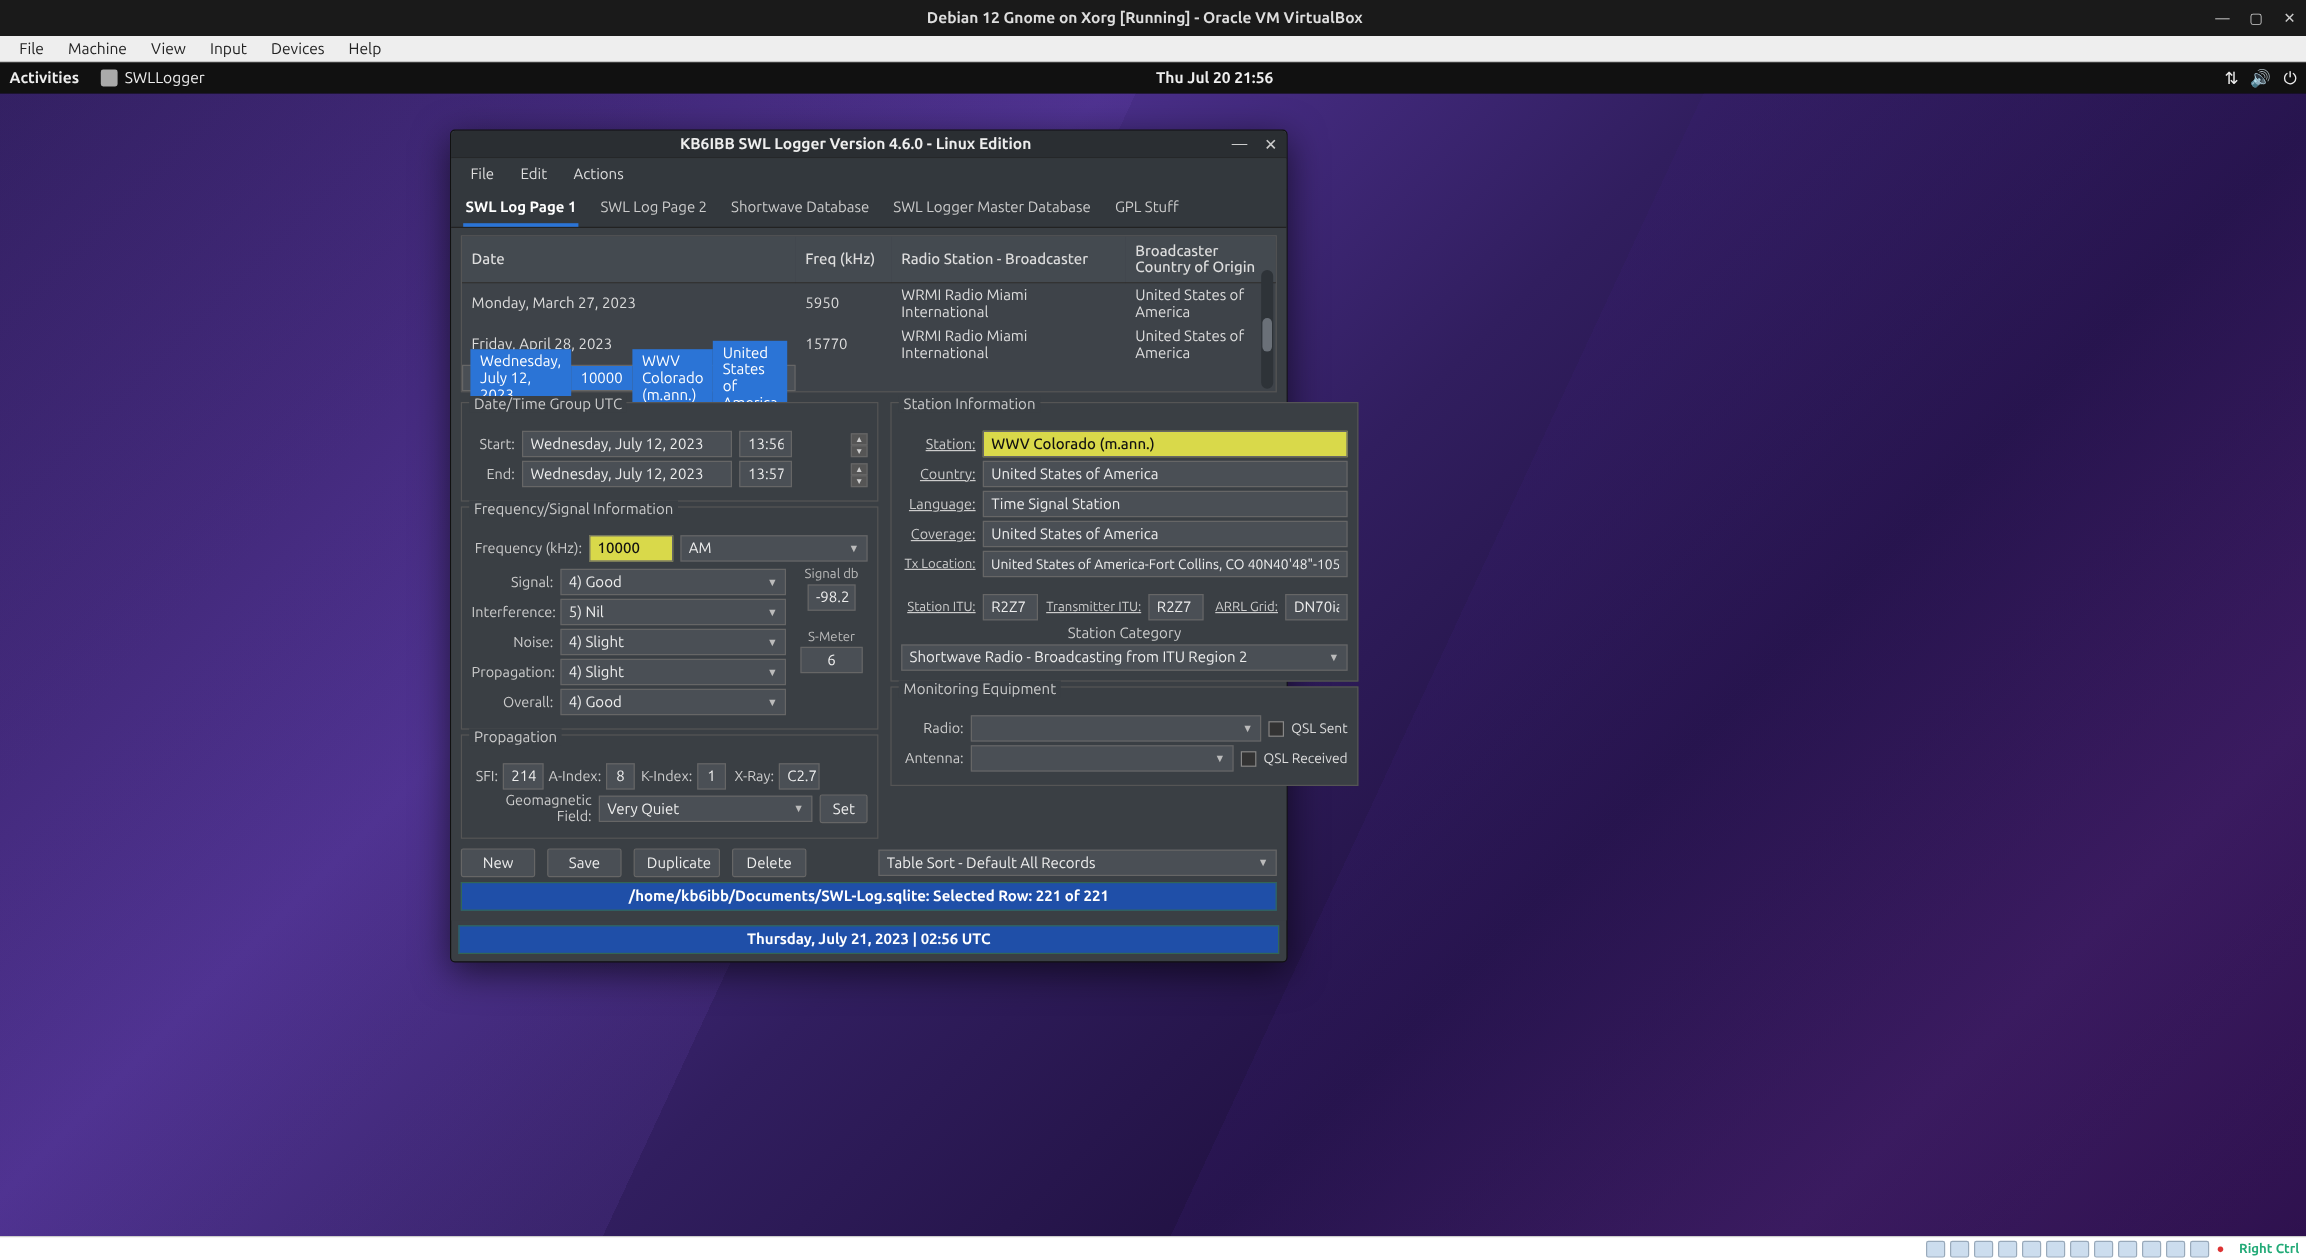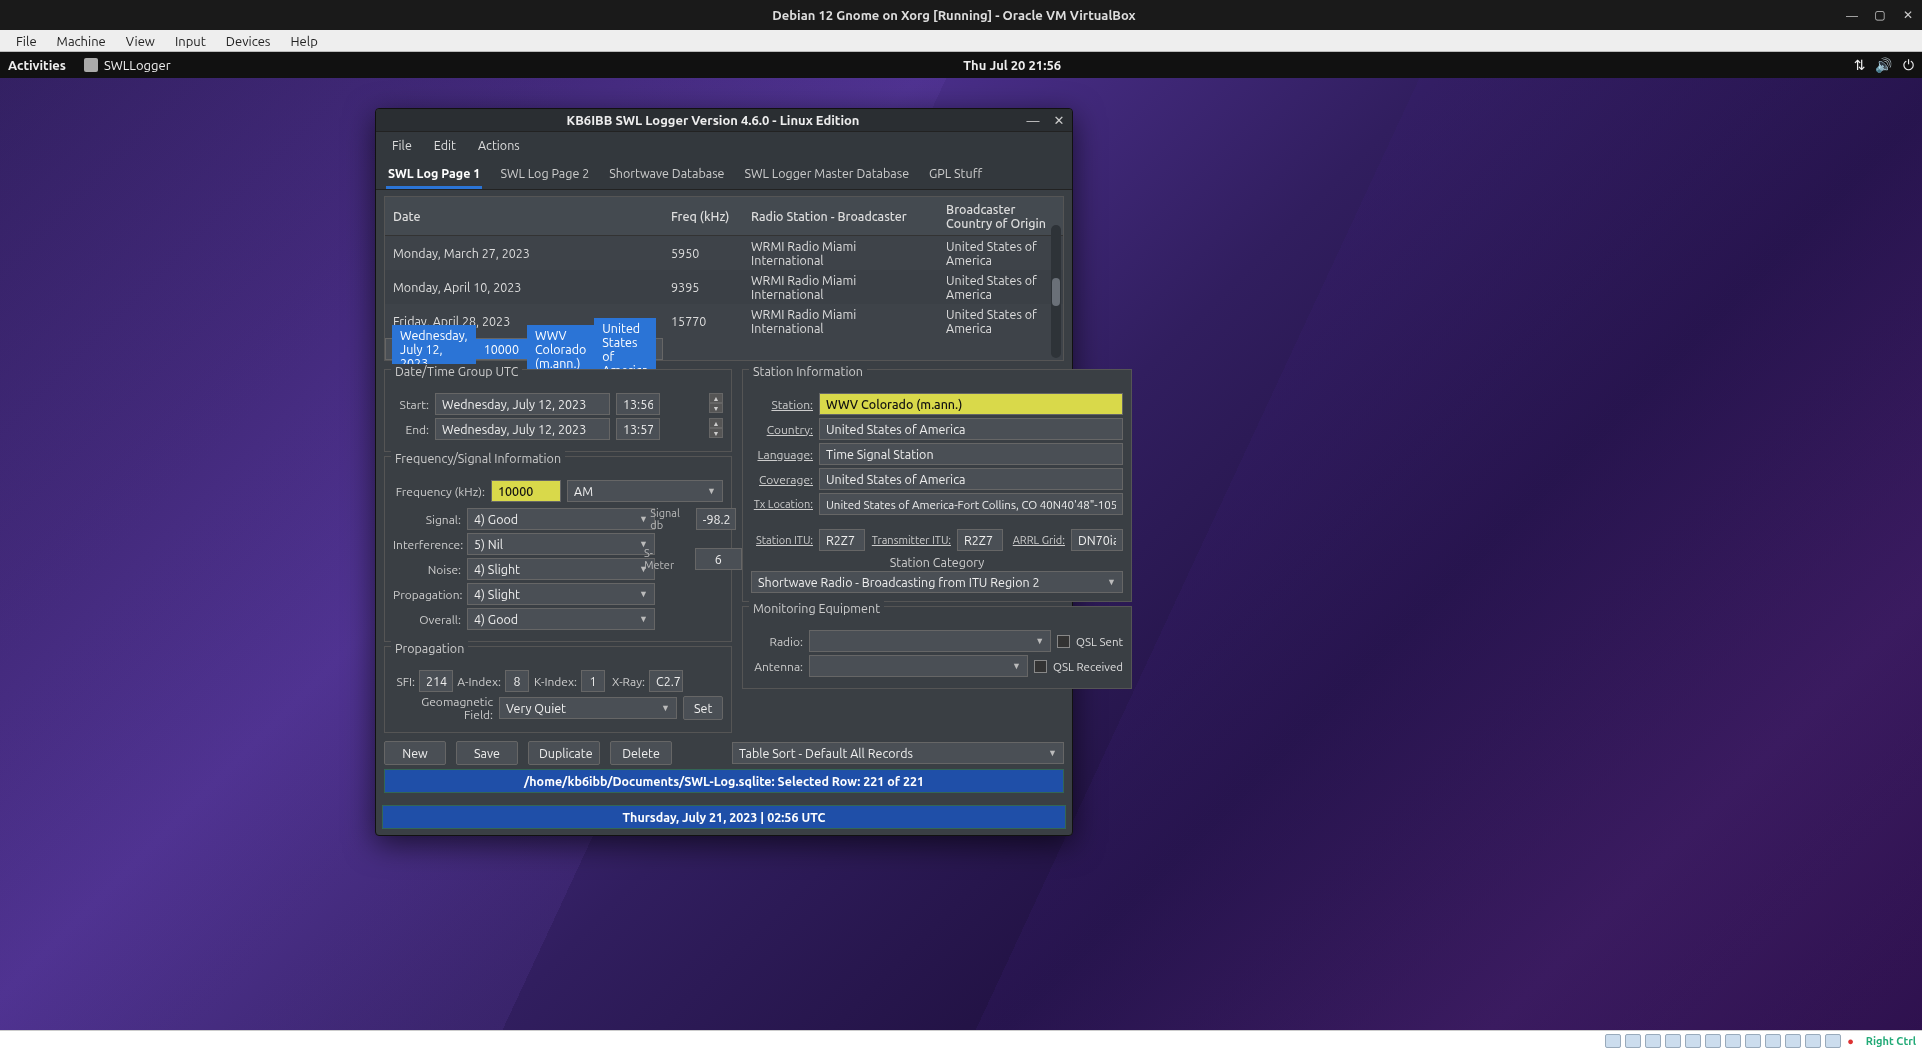--- a/index.html
+++ b/index.html
@@ -60,33 +60,33 @@
 .gbox { border:1px solid #555; margin:4px 2px; padding:6px 8px 8px 8px; position:relative; background:#3a3f44;}
 .gbox .gt { position:relative; top:-12px; left:-2px; display:inline-block; background:#3a3f44; padding:0 4px; color:#ccc; font-size:12.5px; margin-bottom:-8px;}
 .row2 { display:flex; gap:6px; }
 .col { flex:1; }
 
 .formrow { display:flex; align-items:center; gap:6px; margin:3px 0;}
 .lbl { text-align:right; color:#ccc; font-size:12px; }
 .lbl.u { text-decoration:underline; }
 .inp, .sel { background:#4a4f55; border:1px solid #666; color:#eee; padding:3px 6px; font-size:12.5px; height:22px;}
 .inp.hilite { background:#d9d94a; color:#111; font-weight:500;}
-.spinbox { display:flex; align-items:flex-start;gap:48px; }
+.spinbox { display:flex; align-items:flex-end;gap:48px; }
 .spinbox .inp { width:44px; text-align:center;}
 .spinbox .spbtns { display:flex; flex-direction:column; margin-left:1px;}
 .spinbox .sb { width:14px; height:10px; background:#555; border:1px solid #666; font-size:7px; line-height:8px; text-align:center; color:#ccc; cursor:pointer;}
 .sel { display:flex; align-items:center; justify-content:space-between; cursor:pointer;}
 .sel .caret { font-size:9px; color:#bbb; margin-left:4px;}
 .smallval { background:#4a4f55; border:1px solid #666; color:#eee; padding:3px 6px; text-align:center; height:22px;}
 
 .btn { background:#4a4f55; border:1px solid #666; color:#eee; padding:4px 10px; font-size:12.5px; height:24px; cursor:pointer; border-radius:2px; text-align:center;}
 .statusbar { background:#1f4fa8; color:#fff; text-align:center; padding:4px; font-size:12.5px; margin:2px 2px; border:1px solid #365; font-weight:600;}
 .chk { width:13px; height:13px; border:1px solid #888; background:#333; display:inline-block; cursor:pointer;}
 
-.stubcol { display:flex; flex-direction:row; align-items:center; gap:16px; }
+.stubcol { display:flex; flex-direction:column; align-items:center; gap:2px; }
 .stublabel { font-size:11px; color:#bbb; }
 </style>
 </head>
 <body>
 
 <div class="vbox-title">
   <div style="width:70px"></div>
   <div class="t">Debian 12 Gnome on Xorg [Running] - Oracle VM VirtualBox</div>
   <div class="wbtn">—</div>
   <div class="wbtn">▢</div>
@@ -158,26 +158,20 @@
             <th>Broadcaster Country of Origin</th>
           </tr>
             </thead>
           <tbody id="logrows">
               <tr>
                 <td>Monday, March 27, 2023</td>
                 <td>5950</td>
                 <td>WRMI Radio Miami International</td>
                 <td>United States of America</td>
               </tr>
-              <tr class="odd">
-                <td>Monday, April 10, 2023</td>
-                <td>9395</td>
-                <td>WRMI Radio Miami International</td>
-                <td>United States of America</td>
-              </tr>
               <tr>
                 <td>Friday, April 28, 2023</td>
                 <td>15770</td>
                 <td>WRMI Radio Miami International</td>
                 <td>United States of America</td>
               </tr>
               <tr class="sel">
                 <td>Wednesday, July 12, 2023</td>
                 <td>10000</td>
                 <td>WWV Colorado (m.ann.)</td>

